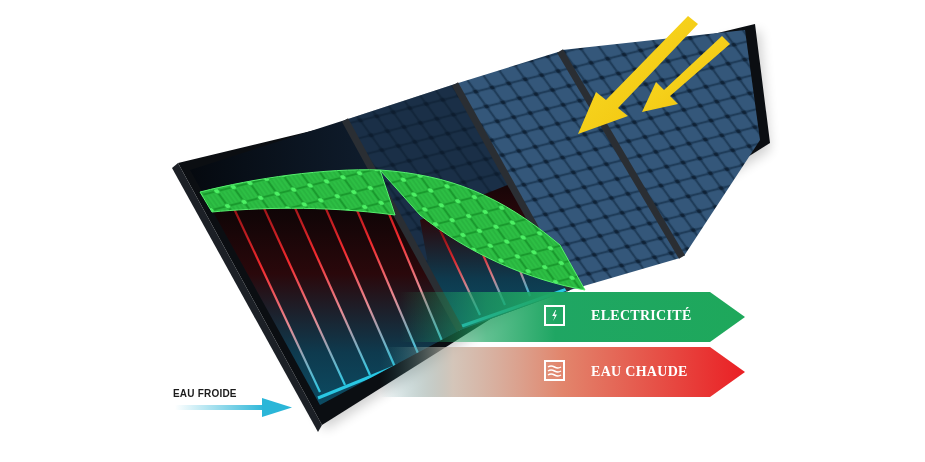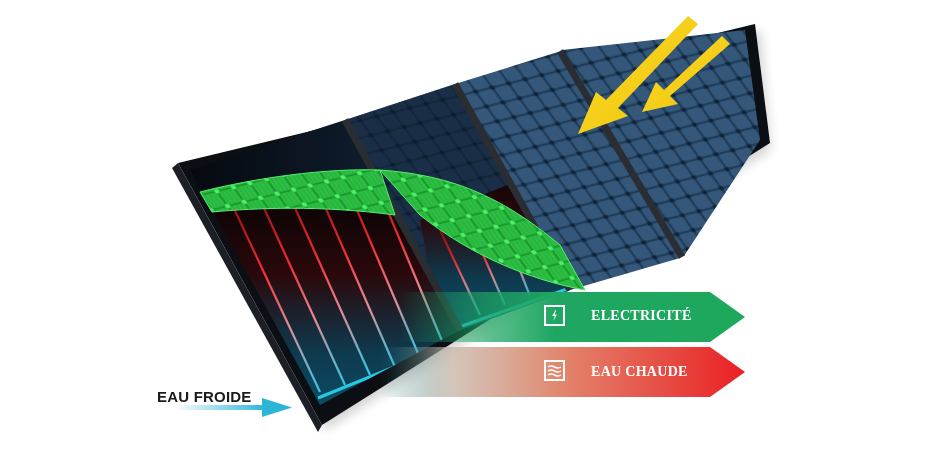--- a/index.html
+++ b/index.html
@@ -11,21 +11,21 @@
   .stage { position: absolute; left: 0; top: 0; width: 925px; height: 462px; }
   .label-text {
     position: absolute; color: #fff; font-weight: 700; font-size: 14px;
     letter-spacing: 0.3px; white-space: nowrap; font-family: Liberation Serif, serif;
   }
   .icon-box {
     position: absolute; width: 21px; height: 21px; border: 2px solid #fff;
     box-sizing: border-box;
   }
   .froide-text {
-    position: absolute; left: 157px; top: 388px; font-size: 15px; font-weight: 700;
+    position: absolute; left: 173px; top: 388px; font-size: 10px; font-weight: 700;
     color: #1b1b1b; letter-spacing: 0.2px;
   }
 </style>
 </head>
 <body>
 
 <svg class="stage" viewBox="0 0 925 462" width="925" height="462">
   <defs>
     <pattern id="pvcells" width="17" height="17" patternUnits="userSpaceOnUse" patternTransform="rotate(-14) skewX(22)">
       <rect width="17" height="17" fill="#1f3c59"></rect>

